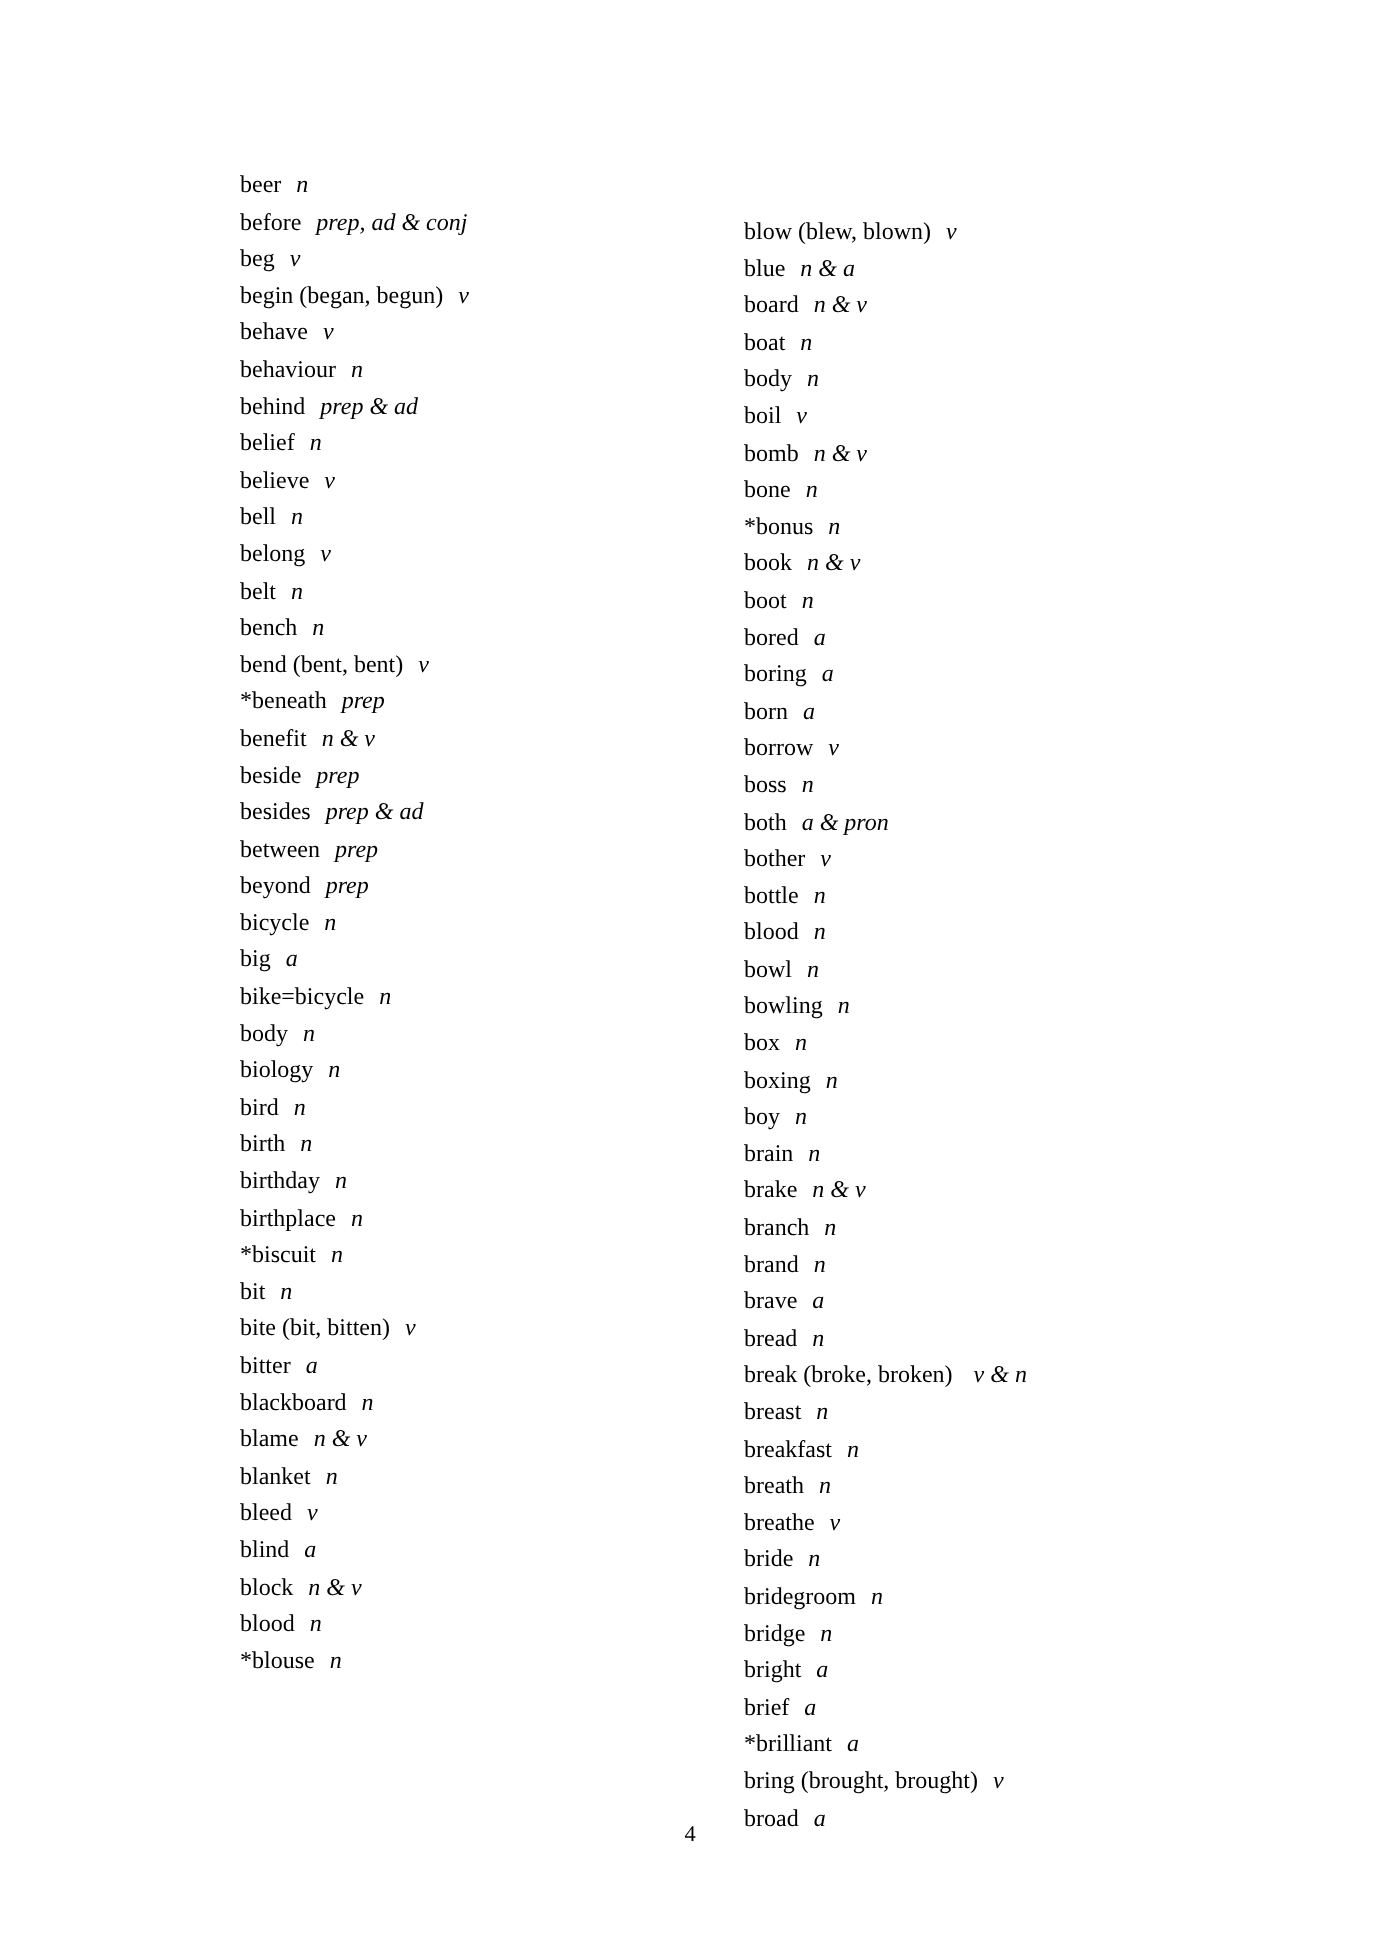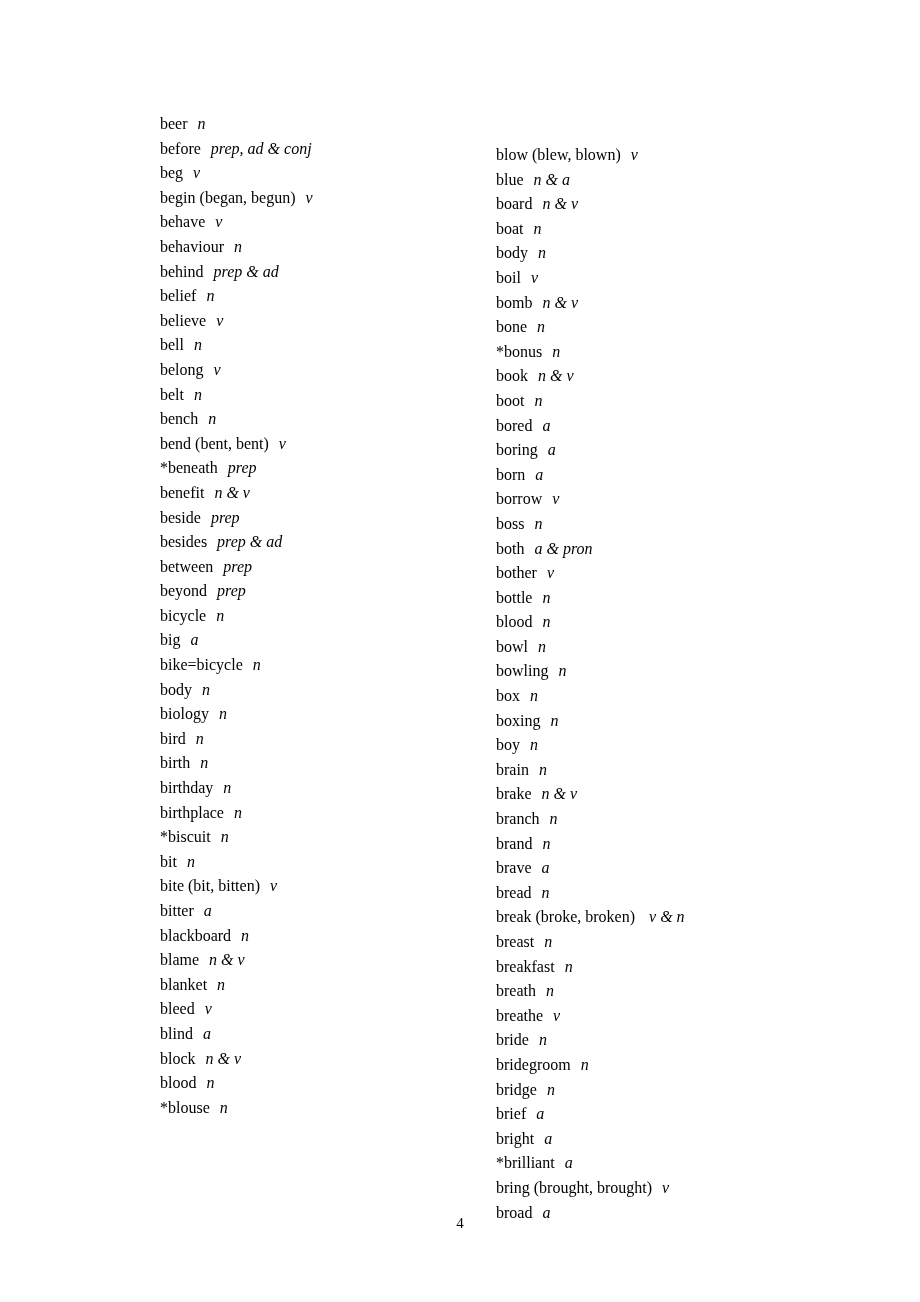--- a/index.html
+++ b/index.html
@@ -123,20 +123,20 @@
       <div class="entry"><span class="word">brave</span><span class="pos">a</span></div>
       <div class="entry"><span class="word">bread</span><span class="pos">n</span></div>
       <div class="entry"><span class="word">break (broke, broken)   </span><span class="pos">v &amp; n</span></div>
       <div class="entry"><span class="word">breast</span><span class="pos">n</span></div>
       <div class="entry"><span class="word">breakfast</span><span class="pos">n</span></div>
       <div class="entry"><span class="word">breath</span><span class="pos">n</span></div>
       <div class="entry"><span class="word">breathe</span><span class="pos">v</span></div>
       <div class="entry"><span class="word">bride</span><span class="pos">n</span></div>
       <div class="entry"><span class="word">bridegroom</span><span class="pos">n</span></div>
       <div class="entry"><span class="word">bridge</span><span class="pos">n</span></div>
+      <div class="entry"><span class="word">bright</span><span class="pos">a</span></div>
       <div class="entry"><span class="word">brief</span><span class="pos">a</span></div>
-      <div class="entry"><span class="word">bright</span><span class="pos">a</span></div>
       <div class="entry"><span class="word">*brilliant</span><span class="pos">a</span></div>
       <div class="entry"><span class="word">bring (brought, brought)</span><span class="pos">v</span></div>
       <div class="entry"><span class="word">broad</span><span class="pos">a</span></div>
     </div>
 </div>
 <div class="pagenum">4</div>
 
 </body></html>

